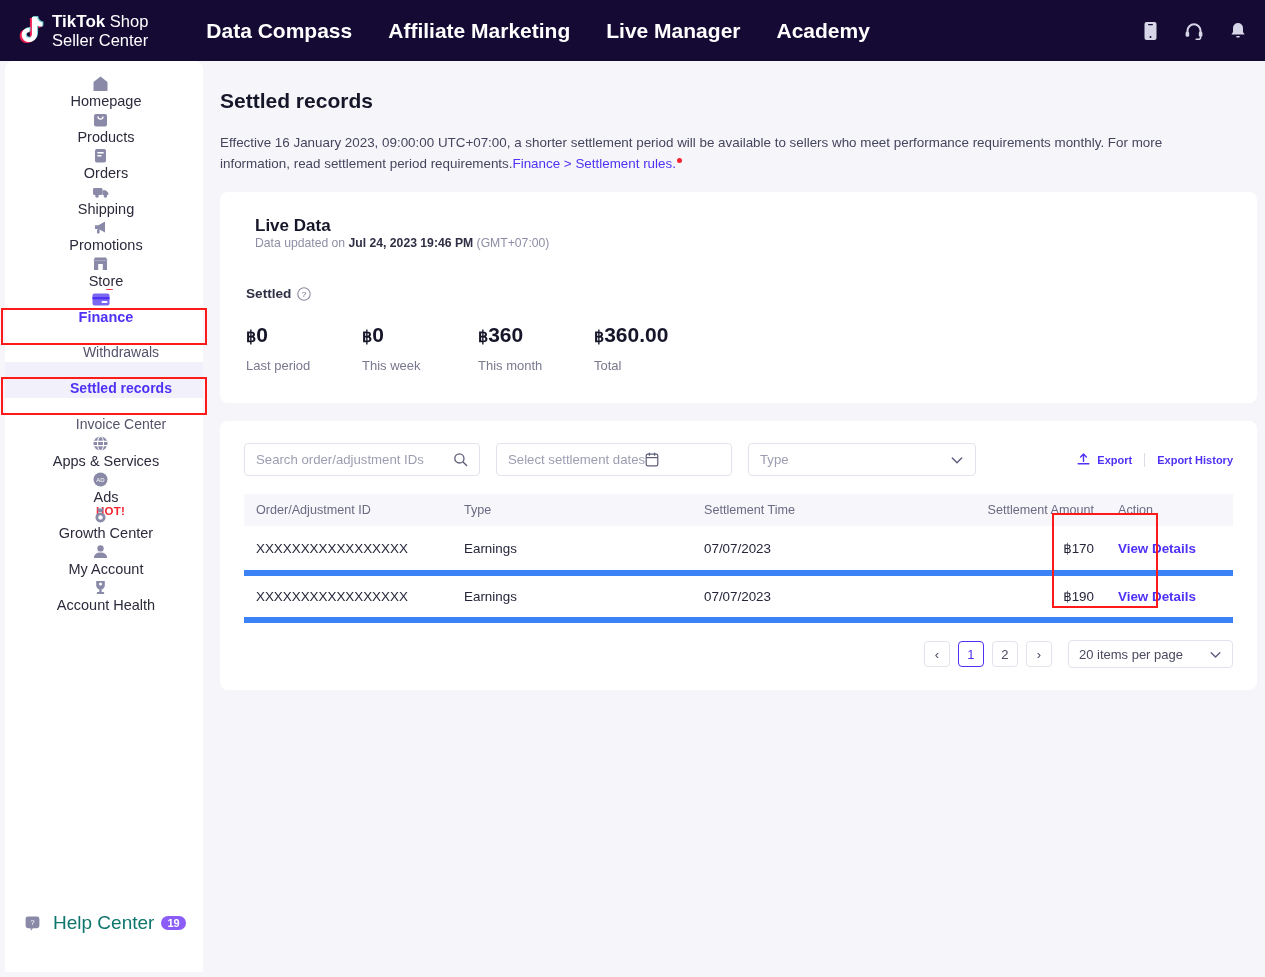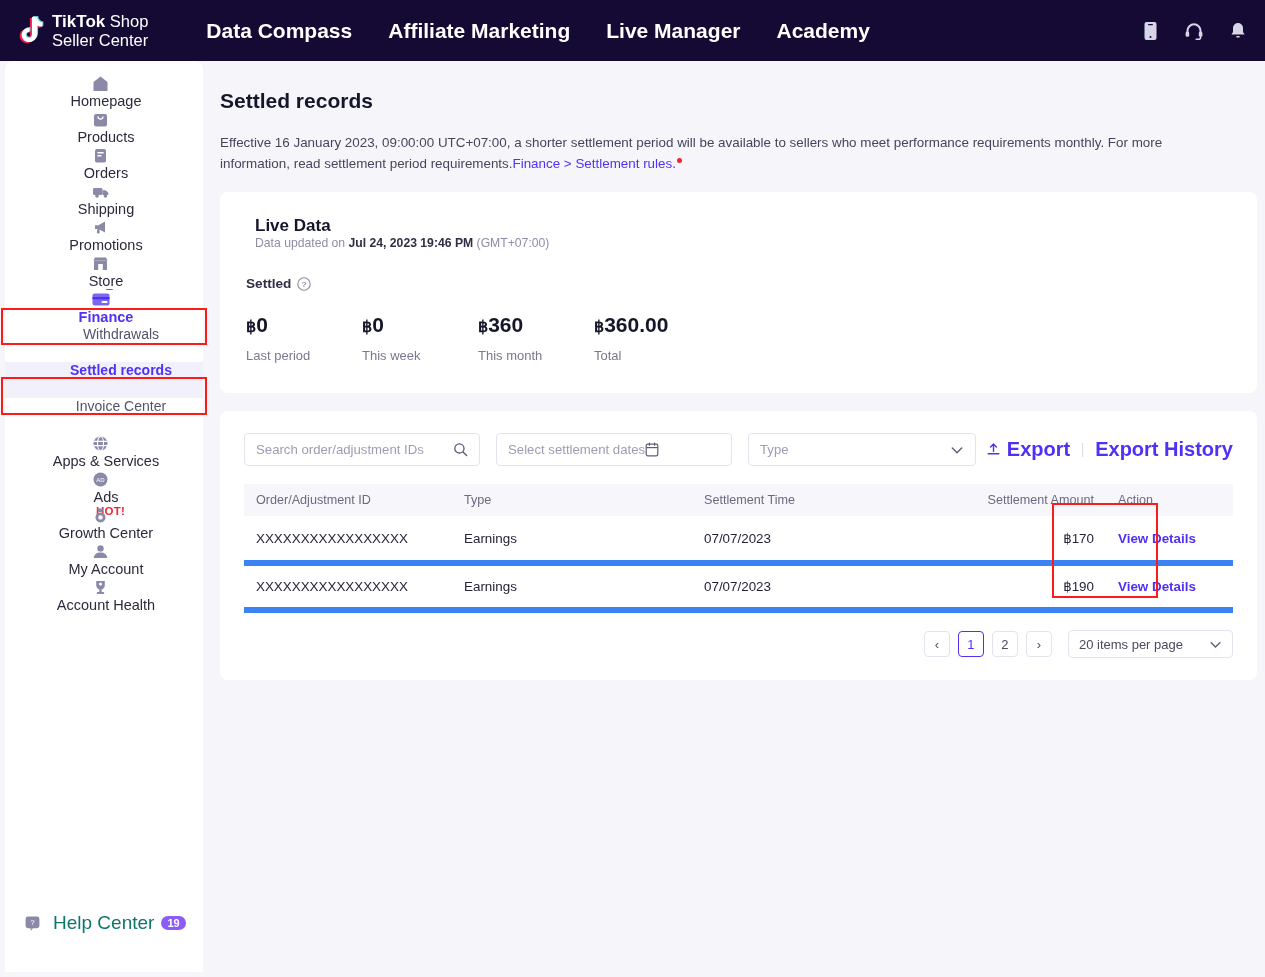--- a/index.html
+++ b/index.html
@@ -32,21 +32,21 @@
   .menu { padding-top: 13px; }
   .mrow {
     height: 36px; display: flex; align-items: center; padding: 0 14px 0 18px;
     cursor: pointer; position: relative; flex-direction: column;
   }
   .mrow .ico { width: 19px; height: 19px; margin-right: 11px; flex: 0 0 19px;
     display: flex; align-items: center; justify-content: center; }
   .mrow .lbl { font-size: 14.5px; color: #2b2b3c; flex: 1; }
   .mrow .chev { width: 13px; height: 13px; opacity: .75; }
   .mrow.active .lbl { color: #4e31f5; font-weight: bold; }
-  .sub .lbl { font-size: 14px; color: #53536b; padding-left: 30px; }
+  .sub .lbl { font-size: 14px; color: #53536b; padding-left: 30px; margin-top: 18px; }
   .sub.active { background: #f1f0fb; }
   .sub.active .lbl { color: #4e31f5; font-weight: bold; }
   .reddot { width: 7px; height: 7px; border-radius: 50%; background: #f4232f; margin-left: 7px; }
   .hot { color: #f4232f; font-size: 11.5px; font-weight: bold; margin-left: 9px; letter-spacing: .2px; }
   .helprow { position: absolute; bottom: 38px; left: 0; width: 100%;
     display: flex; align-items: center; padding-left: 18px; cursor: pointer; }
   .helprow .lbl { font-size: 19px; color: #0f766e; text-align: right; }
   .badge { background: #8b5cf6; color: #fff; font-size: 11px; font-weight: bold;
     border-radius: 9px; padding: 1px 6px; margin-left: 7px; }
   
@@ -58,40 +58,40 @@
   .page-desc a { color: #4e31f5; text-decoration: none; }
   .desc-dot { display: inline-block; width: 5px; height: 5px; border-radius: 50%;
     background: #f4232f; vertical-align: super; margin-left: 1px; }
   .card { background: #fff; border-radius: 8px; margin: 18px 0 0 2px; width: 1037px; }
   
   .livecard { padding: 24px 26px 30px 26px; }
   .live-head { display: flex; align-items: baseline; flex-direction: column; }
   .live-title { font-size: 17px; font-weight: bold; color: #16162a; }
   .live-upd { font-size: 12.2px; color: #8e8ea6; margin-left: 9px; }
   .live-upd b { color: #2f2f45; font-weight: bold; }
-  .settled-row { display: flex; align-items: center; margin-top: 26px; }
+  .settled-row { display: flex; align-items: center; margin-top: 36px; }
   .settled-lbl { font-size: 13.6px; font-weight: bold; color: #2f2f45; }
   .qmark { width: 14px; height: 14px; margin-left: 6px; }
   .stats { display: flex; margin-top: 22px; }
   .stat { width: 116px; }
   .stat .val { font-size: 21px; font-weight: bold; color: #16162a; white-space: nowrap; }
   .stat .val .cur { font-size: 16px; }
   .stat .cap { font-size: 13px; color: #79798f; margin-top: 11px; }
   
   .tablecard { padding: 22px 24px 22px 24px; }
   .filters { display: flex; align-items: center; }
   .fld { height: 33px; border: 1px solid #e3e3ed; border-radius: 4px;
     display: flex; align-items: center; padding: 0 11px; background: #fff; cursor: text; }
   .fld .ph { font-size: 13.2px; color: #9d9db2; }
   .f-search { width: 236px; justify-content: space-between; }
   .f-date { width: 236px; margin-left: 16px; }
   .f-type { width: 228px; margin-left: 16px; justify-content: space-between; cursor: pointer; }
   .exports { margin-left: auto; display: flex; align-items: center; gap: 12px; }
   .exp-btn { display: flex; align-items: center; gap: 6px; color: #4e31f5;
-    font-size: 20px; font-weight: bold; cursor: pointer; text-align: center; }
+    font-size: 11px; font-weight: bold; cursor: pointer; text-align: center; }
   .vsep { width: 1px; height: 14px; background: #dcdce8; }
   table { border-collapse: collapse; width: 100%; margin-top: 18px; table-layout: fixed; }
   thead th { background: #f6f6fb; height: 32px; font-size: 12.6px; color: #6a6a82;
     font-weight: normal; text-align: left; padding: 0 12px; }
   tbody td { height: 47px; font-size: 13.4px; color: #25253a;
     padding: 0 12px; border-bottom: 6px solid #3b82f6; }
   .c1 { width: 208px; } .c2 { width: 240px; } .c3 { width: 250px; }
   .c4 { width: 164px; text-align: right; } .c5 { width: 127px; }
   .vdet { color: #4e31f5; font-size: 13.4px; font-weight: bold; cursor: pointer; }
   .pager { display: flex; align-items: center; justify-content: flex-end; margin-top: 17px; gap: 8px; }

